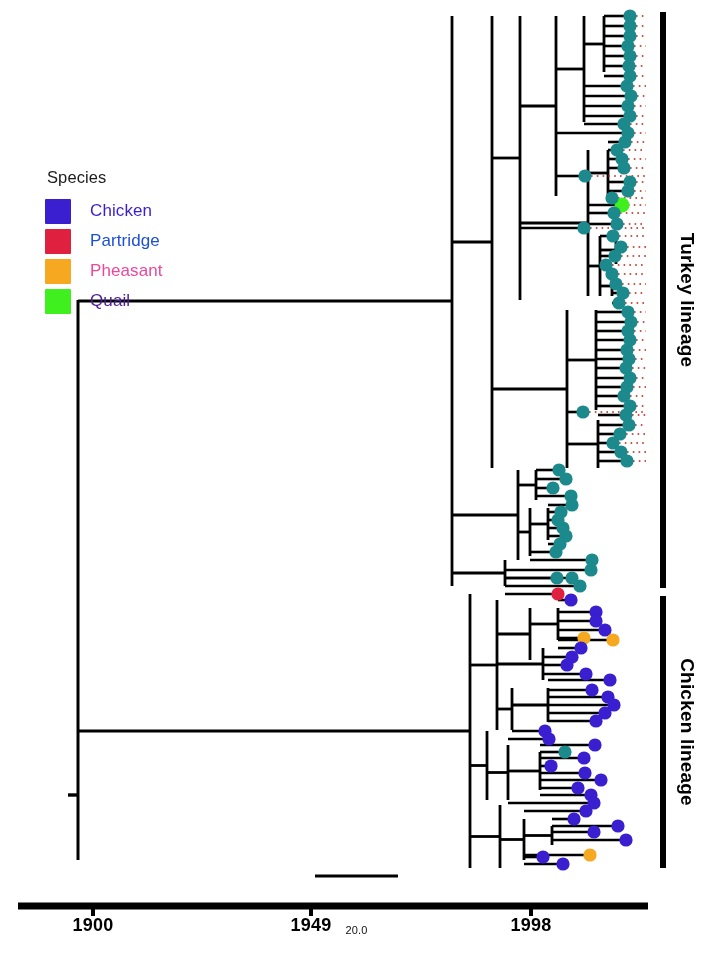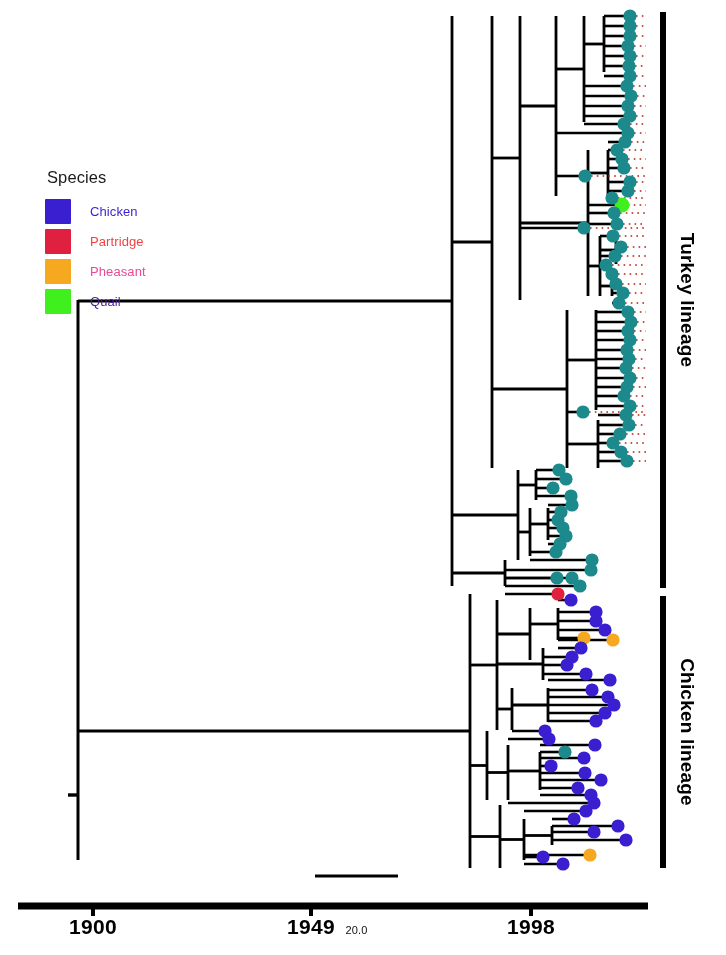--- a/index.html
+++ b/index.html
@@ -4,26 +4,26 @@
 <style>
   html,body{margin:0;padding:0;background:#ffffff;}
   body{font-family:"Liberation Sans",sans-serif;-webkit-font-smoothing:antialiased;}
   #stage{position:relative;width:726px;height:955px;background:#fff;overflow:hidden;}
   #tree-svg{position:absolute;left:0;top:0;width:726px;height:955px;display:block;}
 
   .legend{position:absolute;left:45px;top:168px;}
   .legend-title{font-size:16.5px;color:#1a1a1a;margin:0 0 9px 2px;letter-spacing:.1px;}
   .legend-row{display:flex;align-items:center;height:30px;}
   .legend-swatch{width:26px;height:25px;border-radius:1px;flex:0 0 auto;}
-  .legend-label{font-size:13px;margin-left:19px;letter-spacing:.1px;}
+  .legend-label{font-size:17px;margin-left:19px;letter-spacing:.1px;}
 
   .lineage-label{position:absolute;font-weight:bold;font-size:19px;color:#000;
         writing-mode:vertical-rl;text-orientation:mixed;letter-spacing:.2px;white-space:nowrap;}
 
-  .axis-tick-label{position:absolute;font-weight:bold;font-size:21px;color:#000;
+  .axis-tick-label{position:absolute;font-weight:bold;font-size:18px;color:#000;
         transform:translateX(-50%);top:915px;letter-spacing:.3px;}
   .scalebar-label{position:absolute;font-size:11px;color:#111;transform:translateX(-50%);
         top:924px;letter-spacing:.2px;}
 </style>
 </head>
 <body>
 
 <div id="stage">
 
   <svg id="tree-svg" viewBox="0 0 726 955">
@@ -369,21 +369,21 @@
 
   <div class="legend">
     <div class="legend-title">Species</div>
     <div id="legend-rows">
         <div class="legend-row">
           <div class="legend-swatch" style="background: rgb(58, 31, 208);"></div>
           <div class="legend-label" style="color: rgb(58, 31, 208);">Chicken</div>
         </div>
         <div class="legend-row">
           <div class="legend-swatch" style="background: rgb(224, 32, 63);"></div>
-          <div class="legend-label" style="color: #ef4444;">Partridge</div>
+          <div class="legend-label" style="color: #1d4ed8;">Partridge</div>
         </div>
         <div class="legend-row">
           <div class="legend-swatch" style="background: rgb(247, 168, 33);"></div>
           <div class="legend-label" style="color: #ec4899;">Pheasant</div>
         </div>
         <div class="legend-row">
           <div class="legend-swatch" style="background: rgb(63, 240, 30);"></div>
           <div class="legend-label" style="color: #4c1d95;">Quail</div>
         </div>
       </div>

